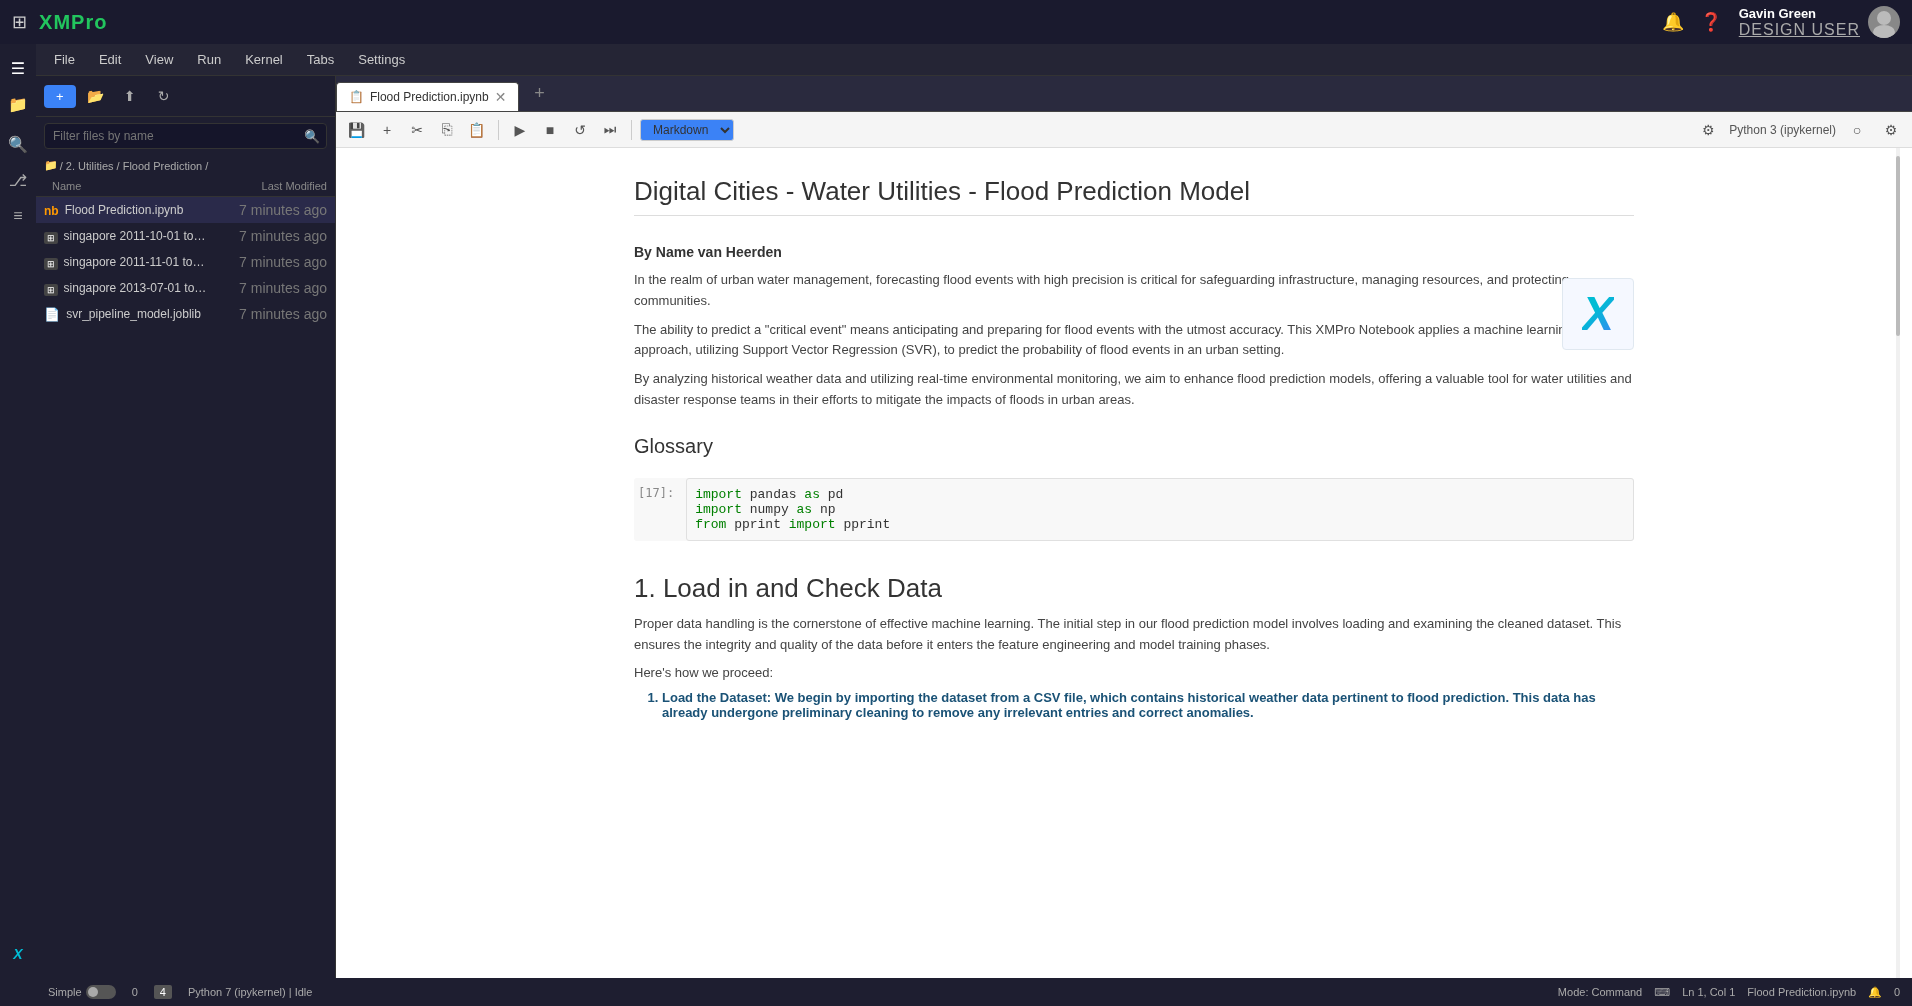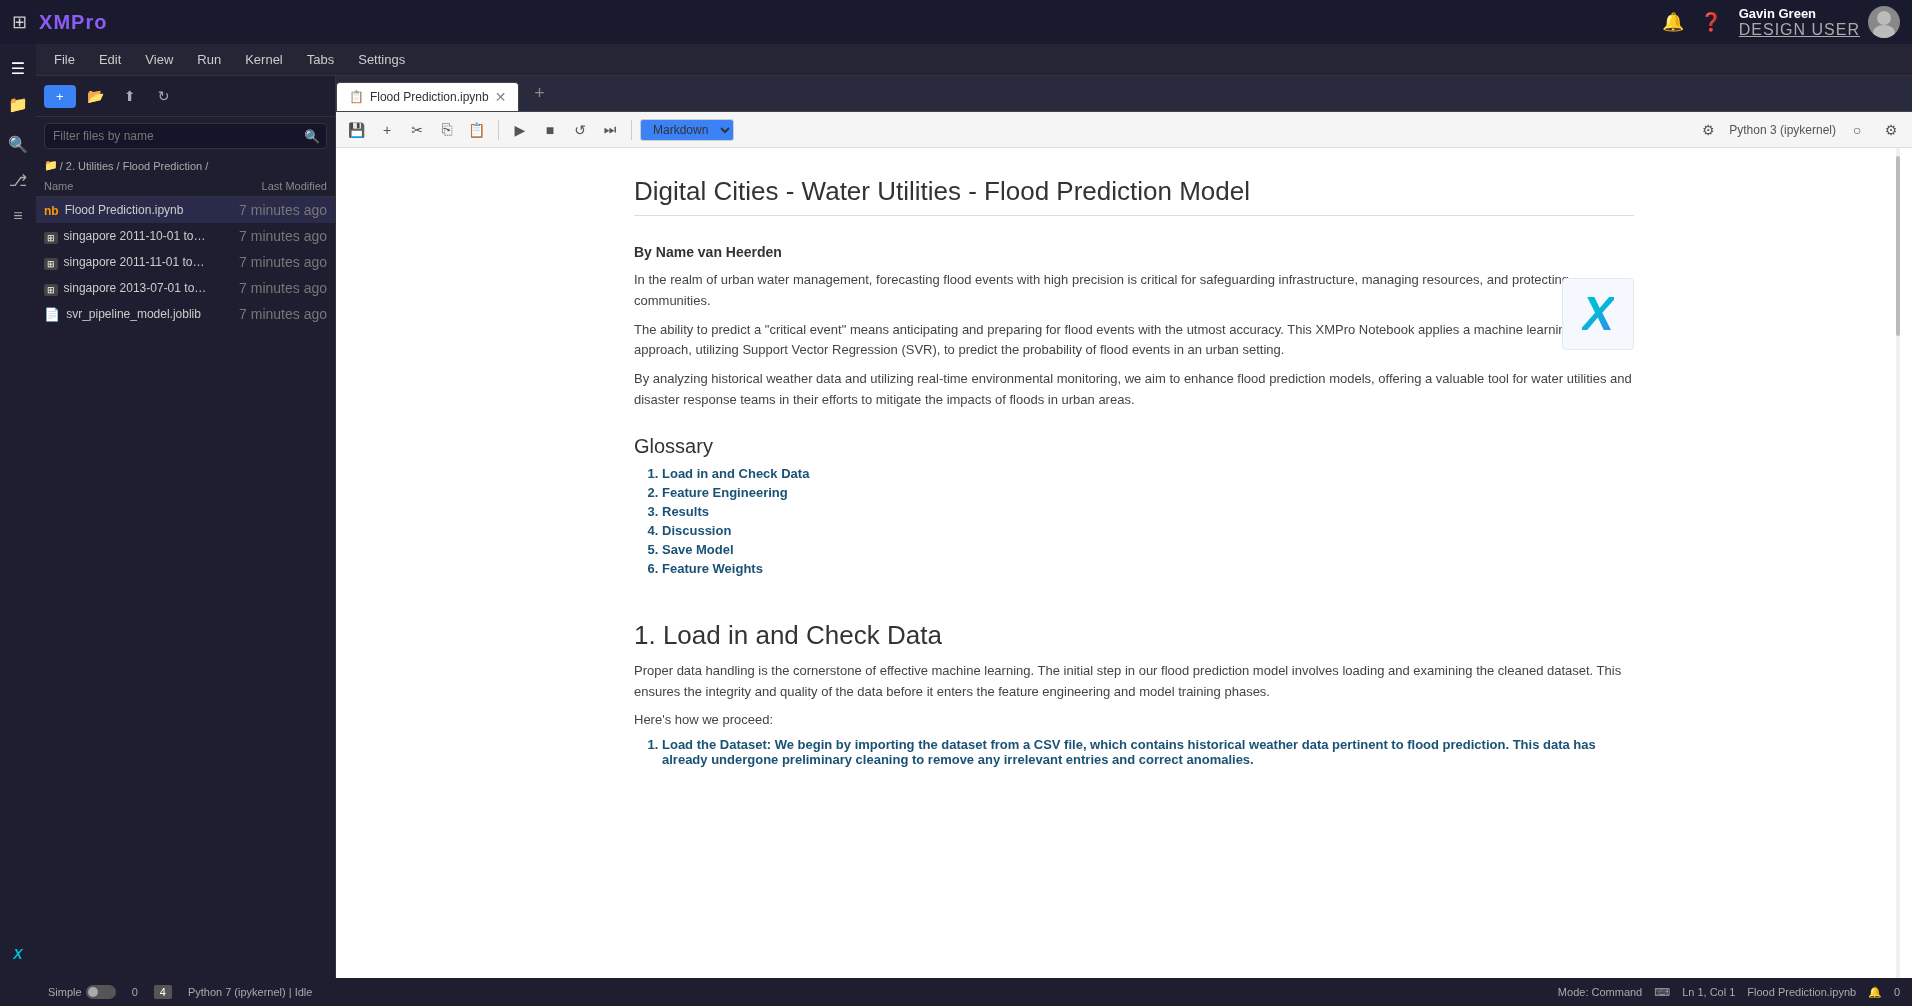--- a/index.html
+++ b/index.html
@@ -4,21 +4,21 @@
   <style>
     * { box-sizing: border-box; margin: 0; padding: 0; }
     body { font-family: -apple-system, BlinkMacSystemFont, 'Segoe UI', sans-serif; background: #1a1a2e; color: #333; overflow: hidden; height: 1006px; width: 1912px; }
 
     
     #topbar {
       display: flex; align-items: center; background: #1a1a2e; height: 44px; padding: 0 12px;
       color: #fff; position: fixed; top: 0; left: 0; right: 0; z-index: 100;
     }
     #topbar .grid-icon { color: #ccc; margin-right: 12px; font-size: 18px; cursor: pointer; }
-    #topbar .logo { color: #8b5cf6; font-weight: 700; font-size: 20px; letter-spacing: 1px; margin-right: auto; }
+    #topbar .logo { color: #22c55e; font-weight: 700; font-size: 20px; letter-spacing: 1px; margin-right: auto; }
     #topbar .top-actions { display: flex; align-items: center; gap: 16px; }
     #topbar .top-actions .icon { color: #ccc; font-size: 18px; cursor: pointer; }
     #topbar .user-info { display: flex; align-items: center; gap: 8px; color: #fff; }
     #topbar .user-info .name { font-size: 13px; font-weight: 600; }
     #topbar .user-info .role { font-size: 16px; color: #aaa; text-transform: uppercase; letter-spacing: 1px; text-decoration: underline; }
     #topbar .avatar { width: 32px; height: 32px; border-radius: 50%; background: #888; display: flex; align-items: center; justify-content: center; overflow: hidden; }
 
     
     #left-icon-bar {
       position: fixed; top: 44px; left: 0; width: 36px; background: #1e1e30; height: calc(100vh - 44px);
@@ -66,21 +66,21 @@
     #file-panel .search-box .search-icon {
       position: absolute; right: 6px; top: 50%; transform: translateY(-50%); color: #666; font-size: 13px;
     }
     #file-panel .breadcrumb {
       padding: 4px 8px; font-size: 11px; color: #888; display: flex; align-items: center; gap: 2px;
     }
     #file-panel .breadcrumb span { color: #aaa; }
     #file-panel .file-list-header {
       display: flex; padding: 4px 8px; font-size: 11px; color: #888; border-bottom: 1px solid #333;
     }
-    #file-panel .file-list-header .col-name { flex: 1; }
+    #file-panel .file-list-header .col-name { flex: 1; margin-left: 8px; }
     #file-panel .file-list-header .col-modified { width: 120px; text-align: right; }
     #file-panel .file-list { overflow-y: auto; flex: 1; }
     #file-panel .file-item {
       display: flex; align-items: center; padding: 5px 8px; cursor: pointer; font-size: 12px;
     }
     #file-panel .file-item.active { background: #2a2a4a; }
     #file-panel .file-item .file-icon { margin-right: 6px; font-size: 13px; }
     #file-panel .file-item .file-name { flex: 1; color: #ccc; overflow: hidden; text-overflow: ellipsis; white-space: nowrap; }
     #file-panel .file-item .file-modified { width: 120px; text-align: right; color: #777; font-size: 14px; }
 
@@ -319,30 +319,26 @@
 
     <div class="cell-markdown">
       <div class="author">By Name van Heerden</div>
       <p>In the realm of urban water management, forecasting flood events with high precision is critical for safeguarding infrastructure, managing resources, and protecting communities.</p>
       <p>The ability to predict a "critical event" means anticipating and preparing for flood events with the utmost accuracy. This XMPro Notebook applies a machine learning approach, utilizing Support Vector Regression (SVR), to predict the probability of flood events in an urban setting.</p>
       <p>By analyzing historical weather data and utilizing real-time environmental monitoring, we aim to enhance flood prediction models, offering a valuable tool for water utilities and disaster response teams in their efforts to mitigate the impacts of floods in urban areas.</p>
     </div>
 
     <div class="cell-markdown">
       <h2>Glossary</h2>
-      <ol id="glossary-list">
-      <li><a href="#">Load in and Check Data</a></li>
-          <li><a href="#">Feature Engineering</a></li>
-          <li><a href="#">Results</a></li>
-          <li><a href="#">Discussion</a></li>
-          <li><a href="#">Save Model</a></li>
-          <li><a href="#">Feature Weights</a></li>
-        </ol>
-    </div>
-
+    </div>
+
+    <div class="cell-code">
+      <div class="prompt">[17]:</div>
+      <div class="code-content" id="code-block"><span class="code-kw"><span class="code-kw">import</span></span> pandas <span class="code-kw">as</span> pd<br><span class="code-kw"><span class="code-kw">import</span></span> numpy <span class="code-kw">as</span> np<br><span class="code-kw">from</span> pprint <span class="code-kw">import</span> pprint</div>
+    </div>
 
     <div class="cell-markdown" style="margin-top:16px;">
       <div class="section-heading">1. Load in and Check Data</div>
       <div class="section-body">Proper data handling is the cornerstone of effective machine learning. The initial step in our flood prediction model involves loading and examining the cleaned dataset. This ensures the integrity and quality of the data before it enters the feature engineering and model training phases.</div>
       <div class="section-body" style="margin-top:8px;">Here's how we proceed:</div>
       <ol style="padding-left:28px; margin-top:6px;" id="section1-list">
       <li><span class="load-bold">Load the Dataset</span><span>: We begin by importing the dataset from a CSV file, which contains historical weather data pertinent to flood prediction. This data has already undergone preliminary cleaning to remove any irrelevant entries and correct anomalies.</span></li>
         </ol>
     </div>
   </div>

